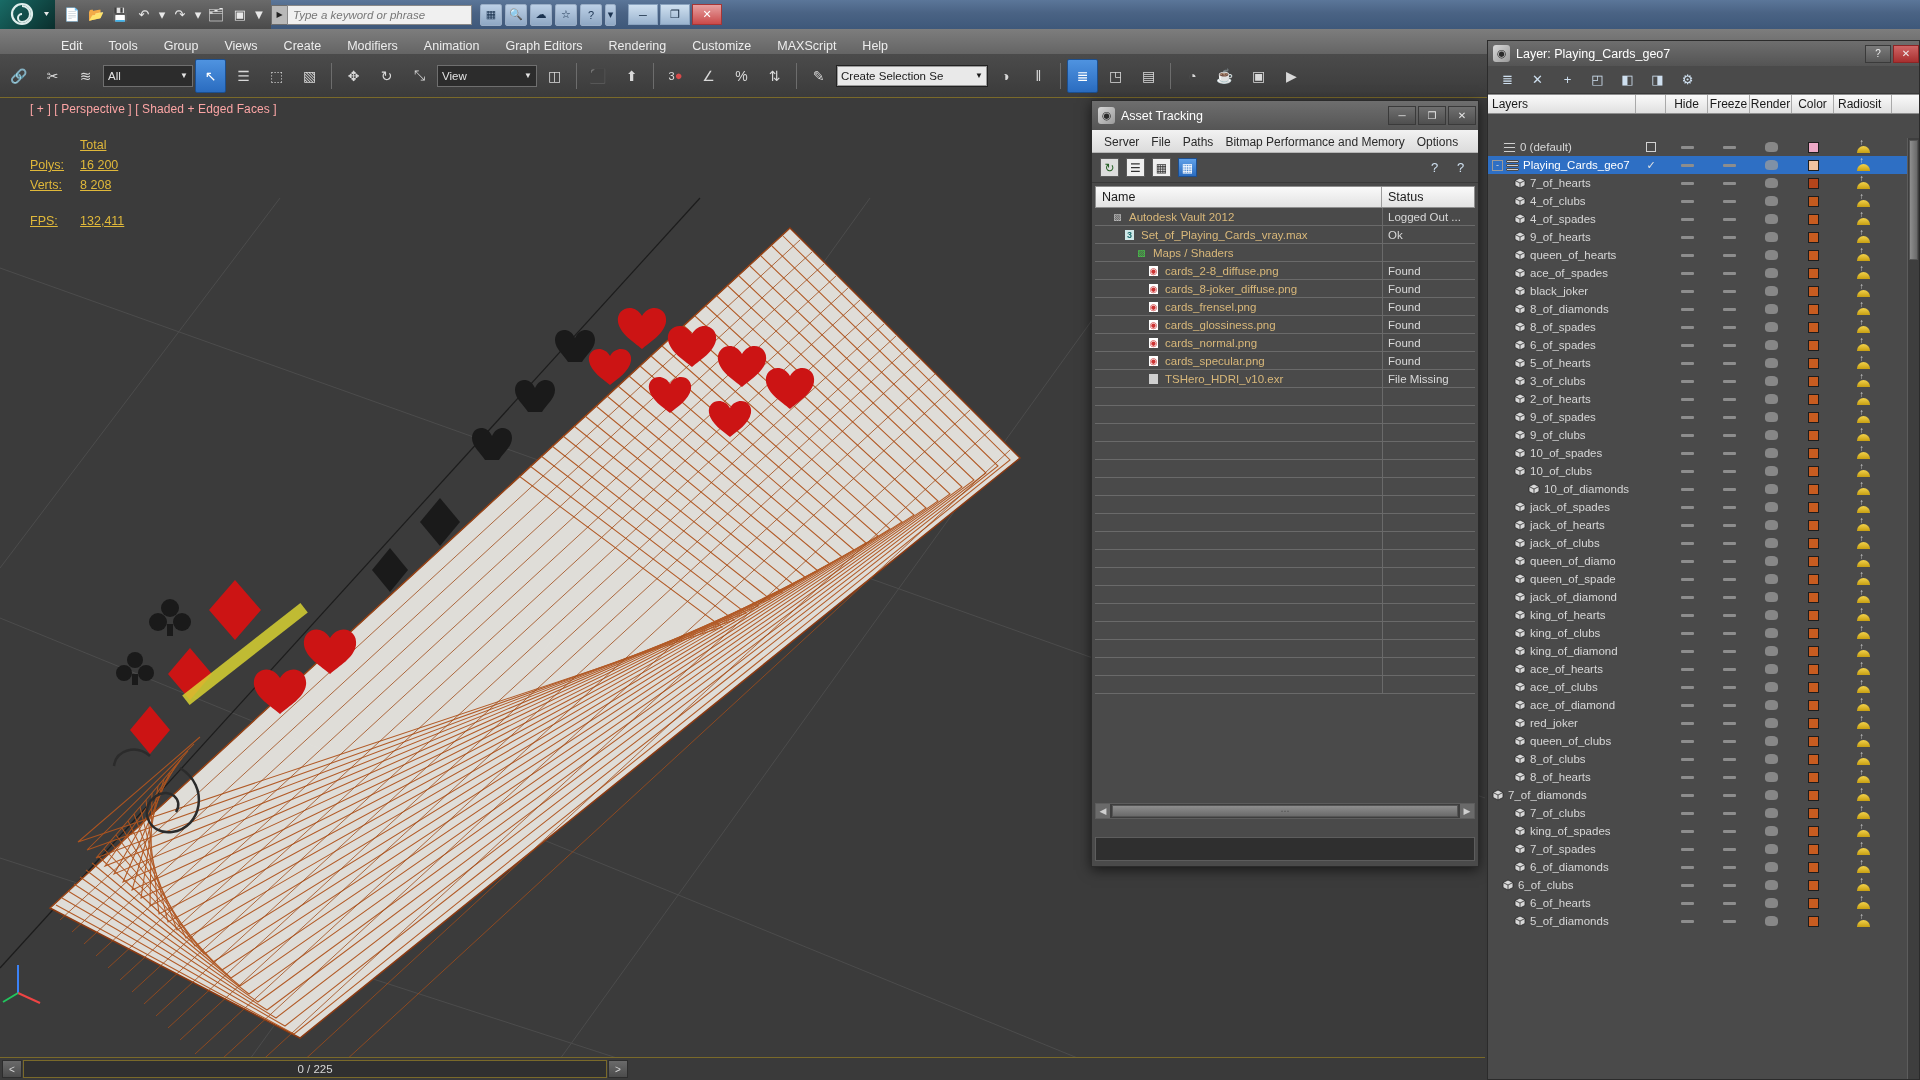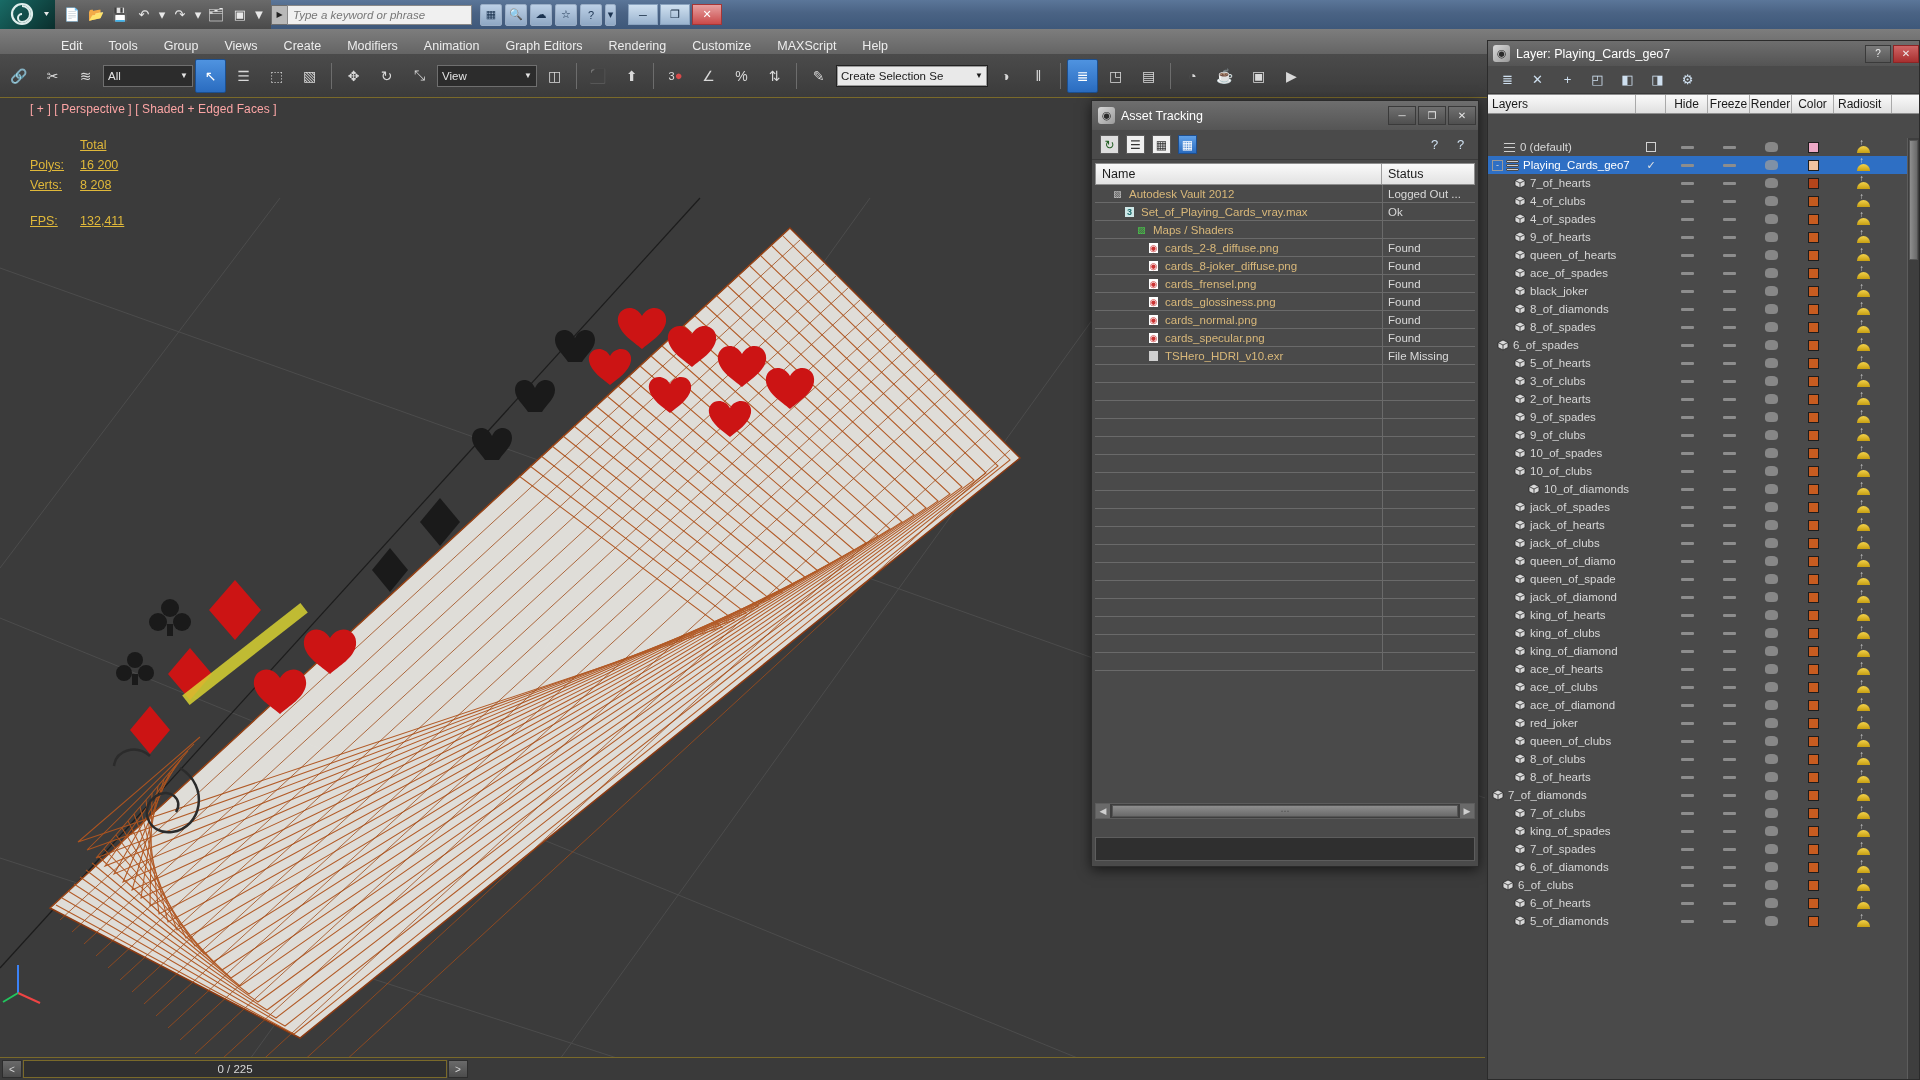--- a/index.html
+++ b/index.html
@@ -165,21 +165,21 @@
     background:#3e3e3e; border-left:1px solid #5d5d5d; }
   .lw-vscroll .th { position:absolute; left:1px; top:2px; width:9px; height:120px;
     background:linear-gradient(90deg,#8e8e8e,#6a6a6a); border:1px solid #555; }
 
   
   .bottom { position:absolute; left:0; bottom:0; width:1485px; height:22px;
     background:#3a3a3a; display:flex; align-items:center; padding-left:2px; }
   .bnav { width:20px; height:18px; background:linear-gradient(180deg,#6a6a6a,#4c4c4c);
     border:1px solid #2d2d2d; color:#d7d7d7; font-size:10px;
     display:flex; align-items:center; justify-content:center; }
-  .bfield { width:424px; height:18px; background:#303030; border:1px solid #7a6a2a;
+  .bfield { width:584px; height:18px; background:#303030; border:1px solid #7a6a2a;
     color:#d7d7d7; font-size:11.5px; display:flex; align-items:center;
     justify-content:center; margin:0 1px; }
 </style>
 </head>
 <body>
 
 <div id="app">
 
   <div class="titlebar">
     <div class="tb-logo">
@@ -433,20 +433,21 @@
   </div>
 
   <div class="at">
     <div class="at-title">
       <div class="at-ico">◉</div>
       <div class="t">Asset Tracking</div>
       <div class="atwb">─</div>
       <div class="atwb">❐</div>
       <div class="atwb">✕</div>
     </div>
+    <div class="at-menu" id="at-menu"><span class="m">Server</span><span class="m">File</span><span class="m">Paths</span><span class="m">Bitmap Performance and Memory</span><span class="m">Options</span></div>
     <div class="at-tools">
       <div class="ati">↻</div>
       <div class="ati plain">☰</div>
       <div class="ati plain">▦</div>
       <div class="ati blue">▦</div>
       <div style="flex:1"></div>
       <div class="ati none">?</div>
       <div class="ati none">?</div>
     </div>
     <div class="at-list">
@@ -950,21 +951,21 @@
             <span class="teapot"></span>
           </div>
           <div class="cell">
             <span class="swatch" style="background:#c85c20"></span>
           </div>
           <div class="radcell">
             <span class="rad"></span>
           </div>
         </div>
         <div class="lrow">
-          <div class="n" style="padding-left: 9px;">
+          <div class="n" style="padding-left: 26px;">
             <span class="cube">
               <svg width="12" height="12" viewBox="0 0 12 12">
                 <path d="M6 1 L11 3.5 L11 8.5 L6 11 L1 8.5 L1 3.5 Z" fill="#d8d8d8" stroke="#2a2a2a" stroke-width=".8"></path>
                 <path d="M1 3.5 L6 6 L11 3.5" fill="none" stroke="#2a2a2a" stroke-width=".8"></path>
                 <path d="M6 6 L6 11" fill="none" stroke="#2a2a2a" stroke-width=".8"></path>
               </svg>
             </span>
             <span>6_of_spades</span>
           </div>
           <div class="chk"></div>

